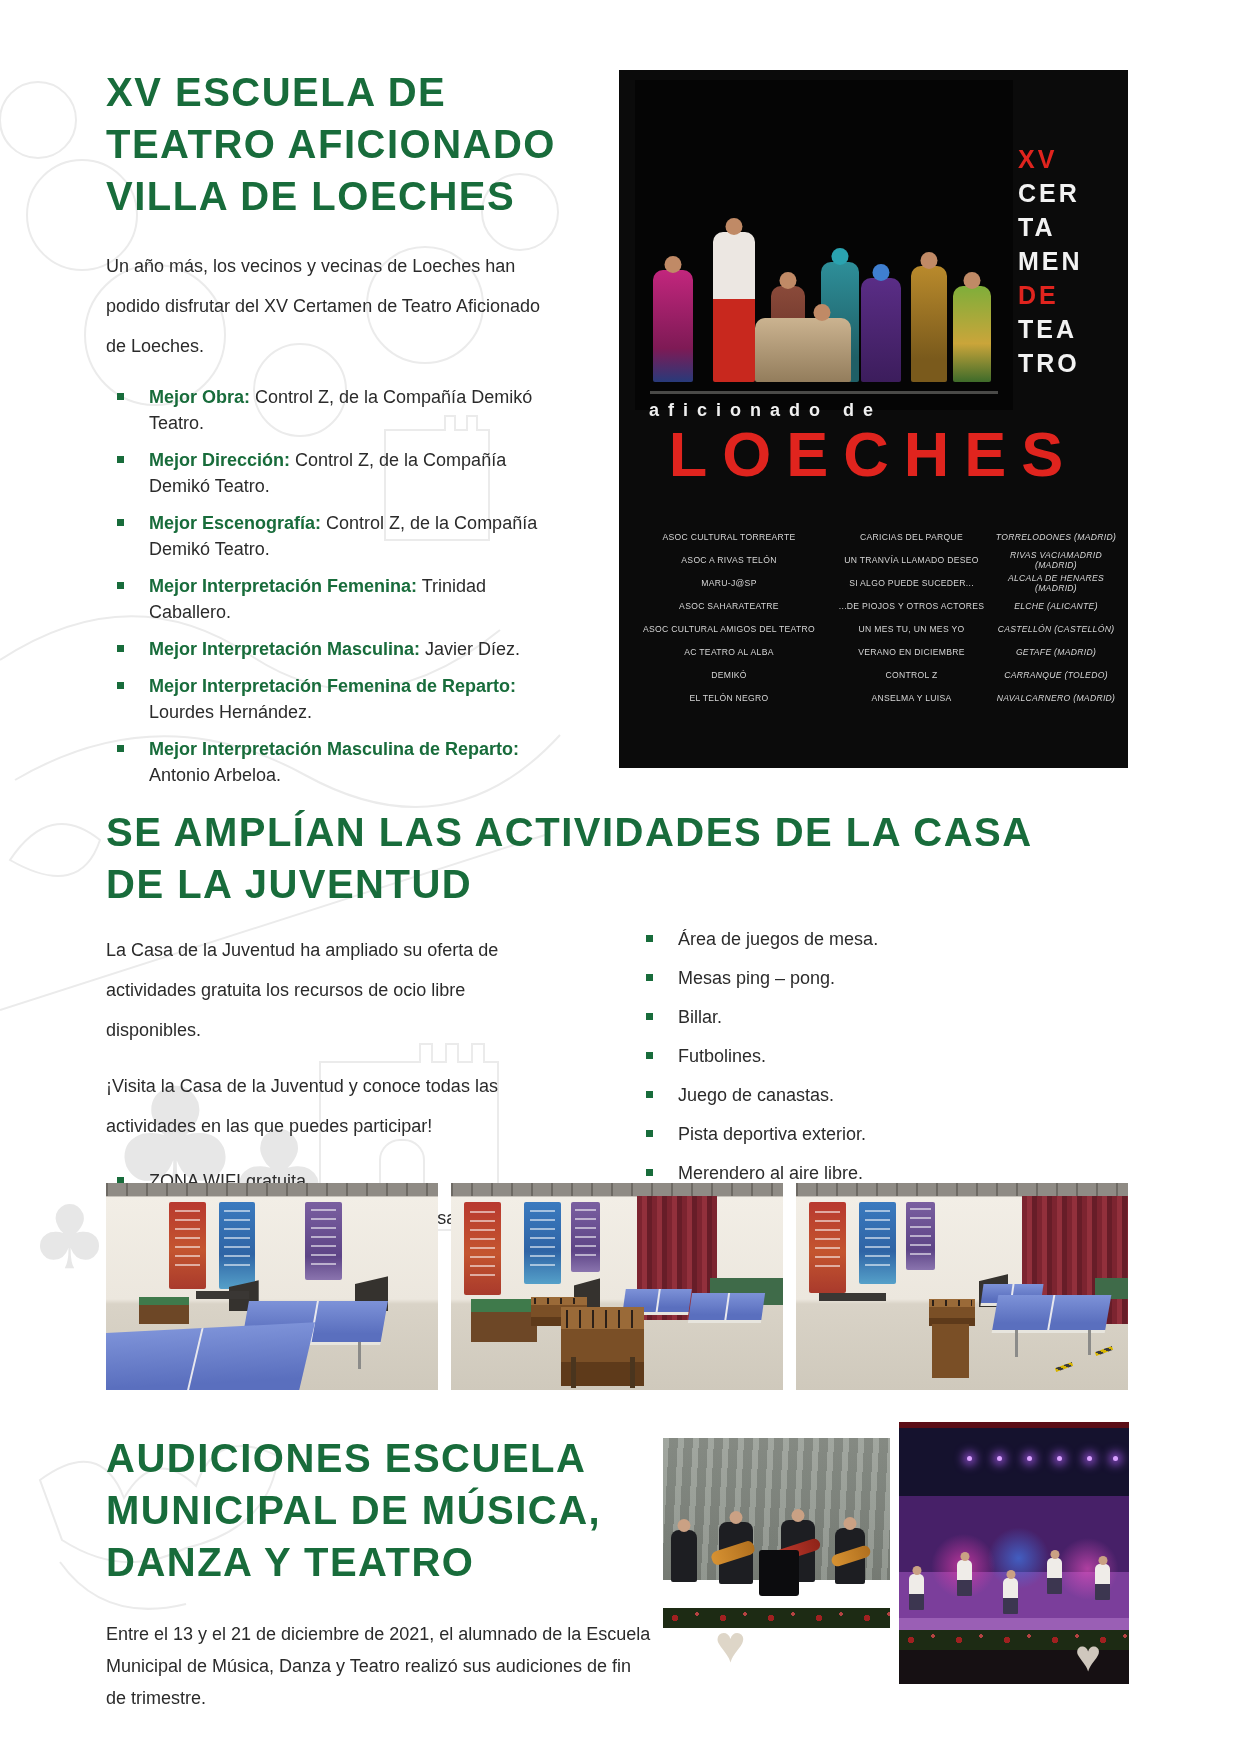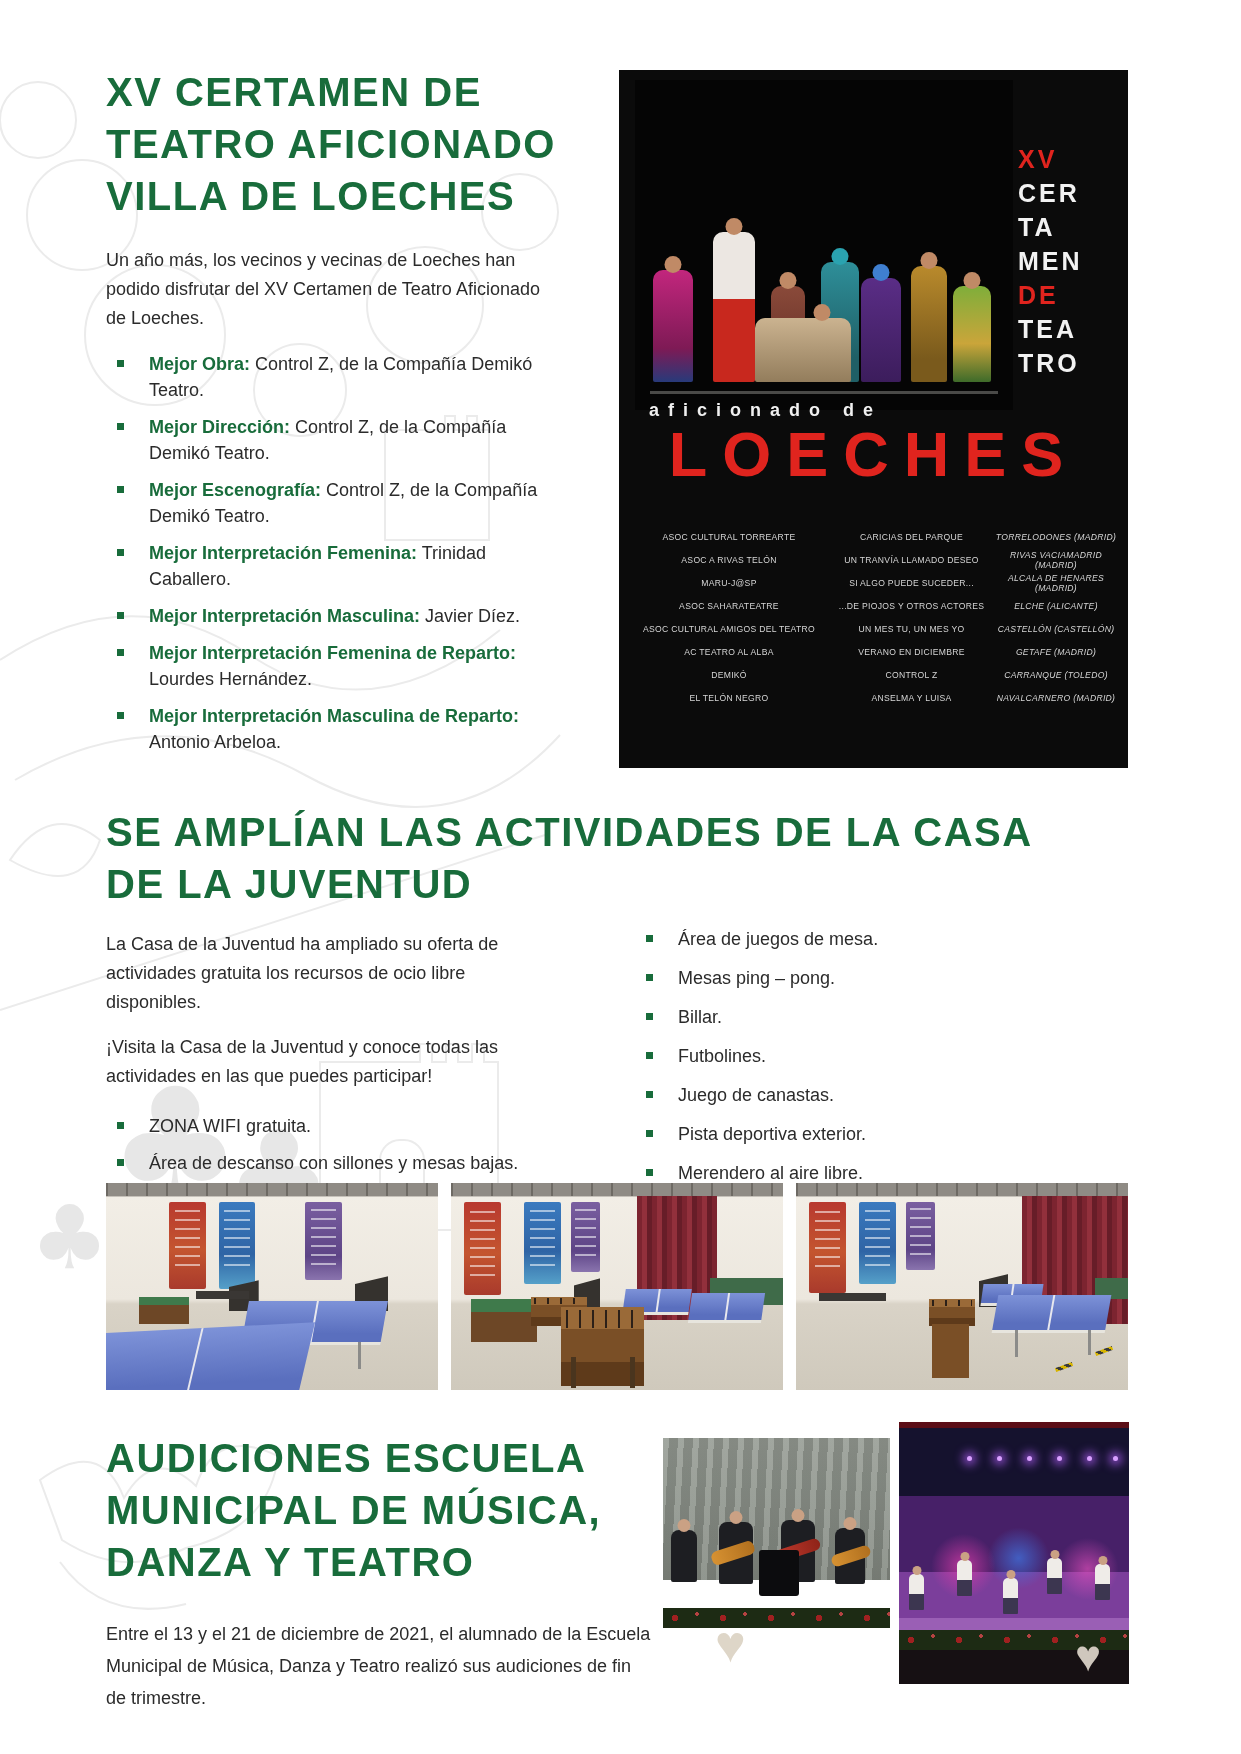--- a/index.html
+++ b/index.html
@@ -5,21 +5,21 @@
   html,body{margin:0;padding:0;background:#9a9a9a;}
   .page{position:relative;width:1241px;height:1754px;margin:0 auto;background:#ffffff;
         overflow:hidden;font-family:"Liberation Sans","DejaVu Sans",sans-serif;color:#2b2b2b;}
   .wm{position:absolute;left:0;top:0;pointer-events:none;}
 
   
   .h{color:#186c3b;font-weight:800;font-size:40px;line-height:52px;letter-spacing:1.5px;}
   .h div{white-space:nowrap;}
 
   
-  .para{font-size:18px;line-height:29px;color:#2b2b2b;margin:0;}
+  .para{font-size:18px;line-height:40px;color:#2b2b2b;margin:0;}
   ul.blist{list-style:none;margin:0;padding:0;}
   ul.blist li{position:relative;padding-left:43px;font-size:18px;line-height:26px;margin-bottom:11px;}
   ul.blist li .sq{position:absolute;left:11px;top:9px;width:7px;height:7px;background:#186c3b;}
   ul.blist li b{color:#186c3b;font-weight:700;}
 
   
   .col1{position:absolute;left:106px;top:66px;width:452px;}
   .col1 .para{margin-top:24px;}
   .col1 ul{margin-top:18px;}
 
@@ -148,21 +148,21 @@
     </g>
     <g fill="#e7e7e7" font-family="DejaVu Sans">
       <text x="108" y="1195" font-size="150">♣</text>
       <text x="226" y="1215" font-size="118">♣</text>
       <text x="30" y="1268" font-size="88">♣</text>
     </g>
   </svg>
 
   <div class="col1">
     <div class="h">
-      <div>XV CERTAMEN DE</div>
+      <div>XV ESCUELA DE</div>
       <div>TEATRO AFICIONADO</div>
       <div>VILLA DE LOECHES</div>
     </div>
     <p class="para">Un año más, los vecinos y vecinas de Loeches han podido disfrutar del XV Certamen de Teatro Aficionado de Loeches.</p>
     <ul class="blist">
 
         <li><span class="sq"></span><b>Mejor Obra:</b> <span>Control Z, de la Compañía Demikó Teatro.</span></li>
 
         <li><span class="sq"></span><b>Mejor Dirección:</b> <span>Control Z, de la Compañía Demikó Teatro.</span></li>
 

